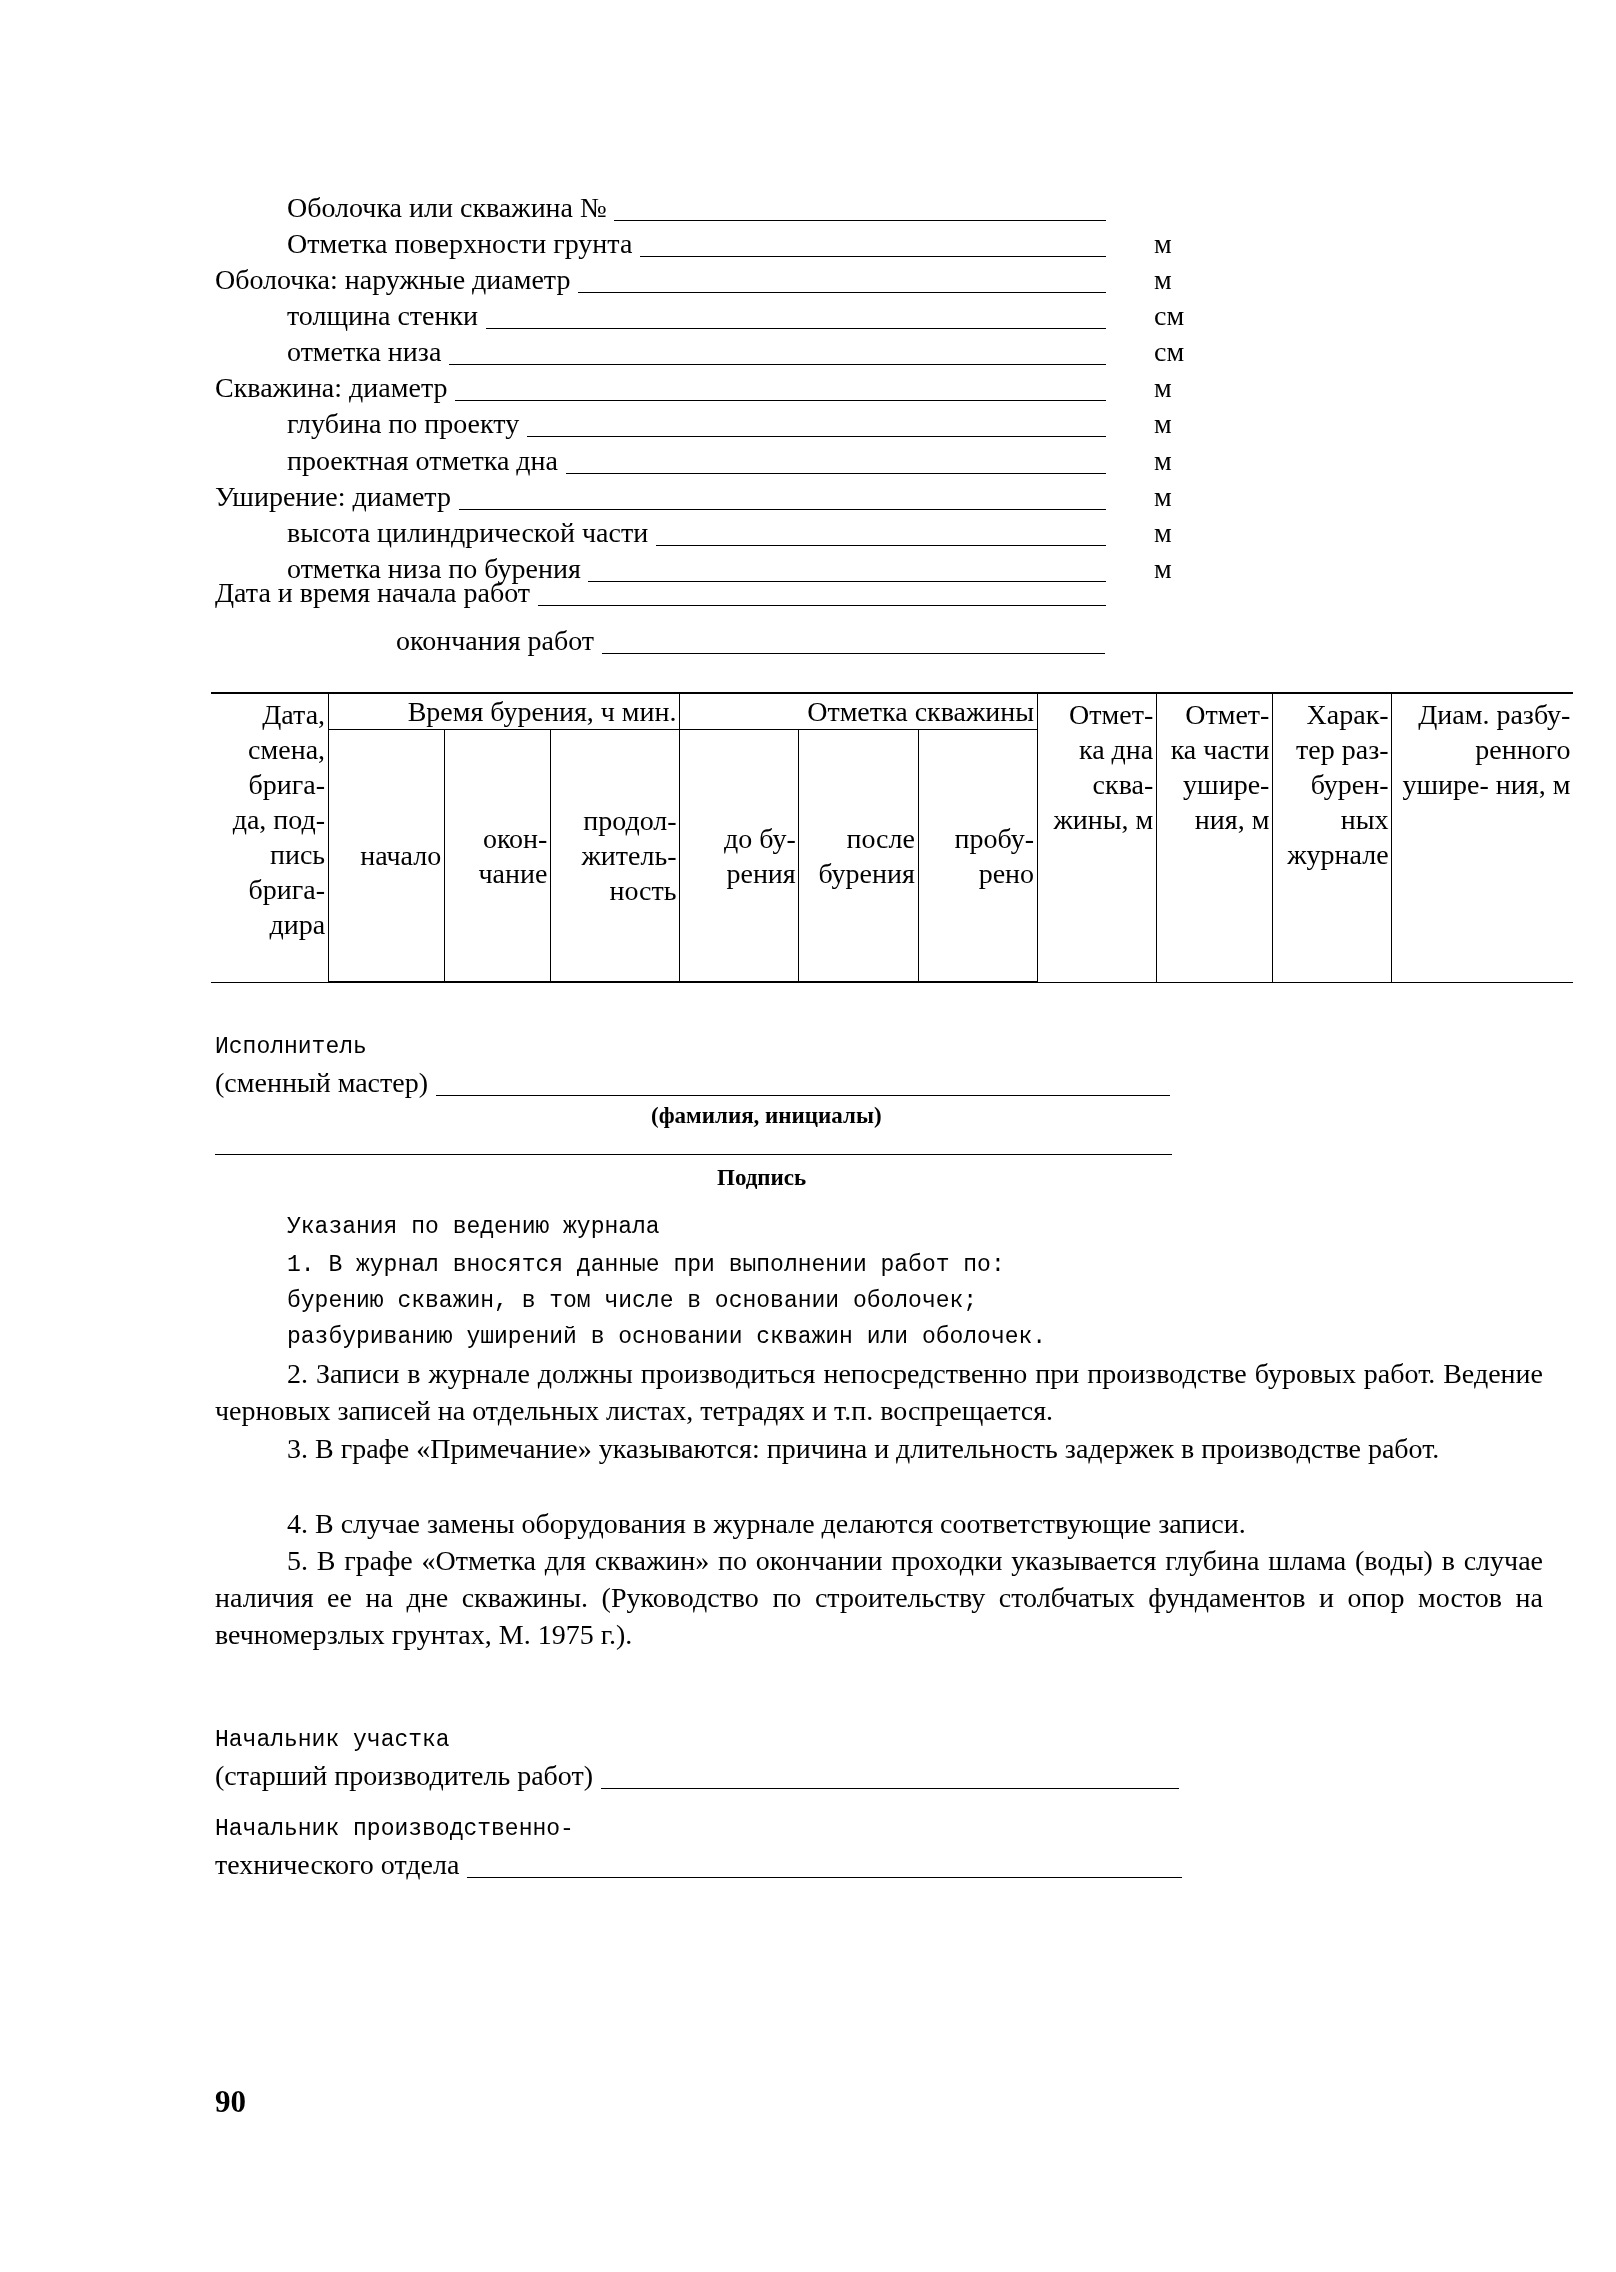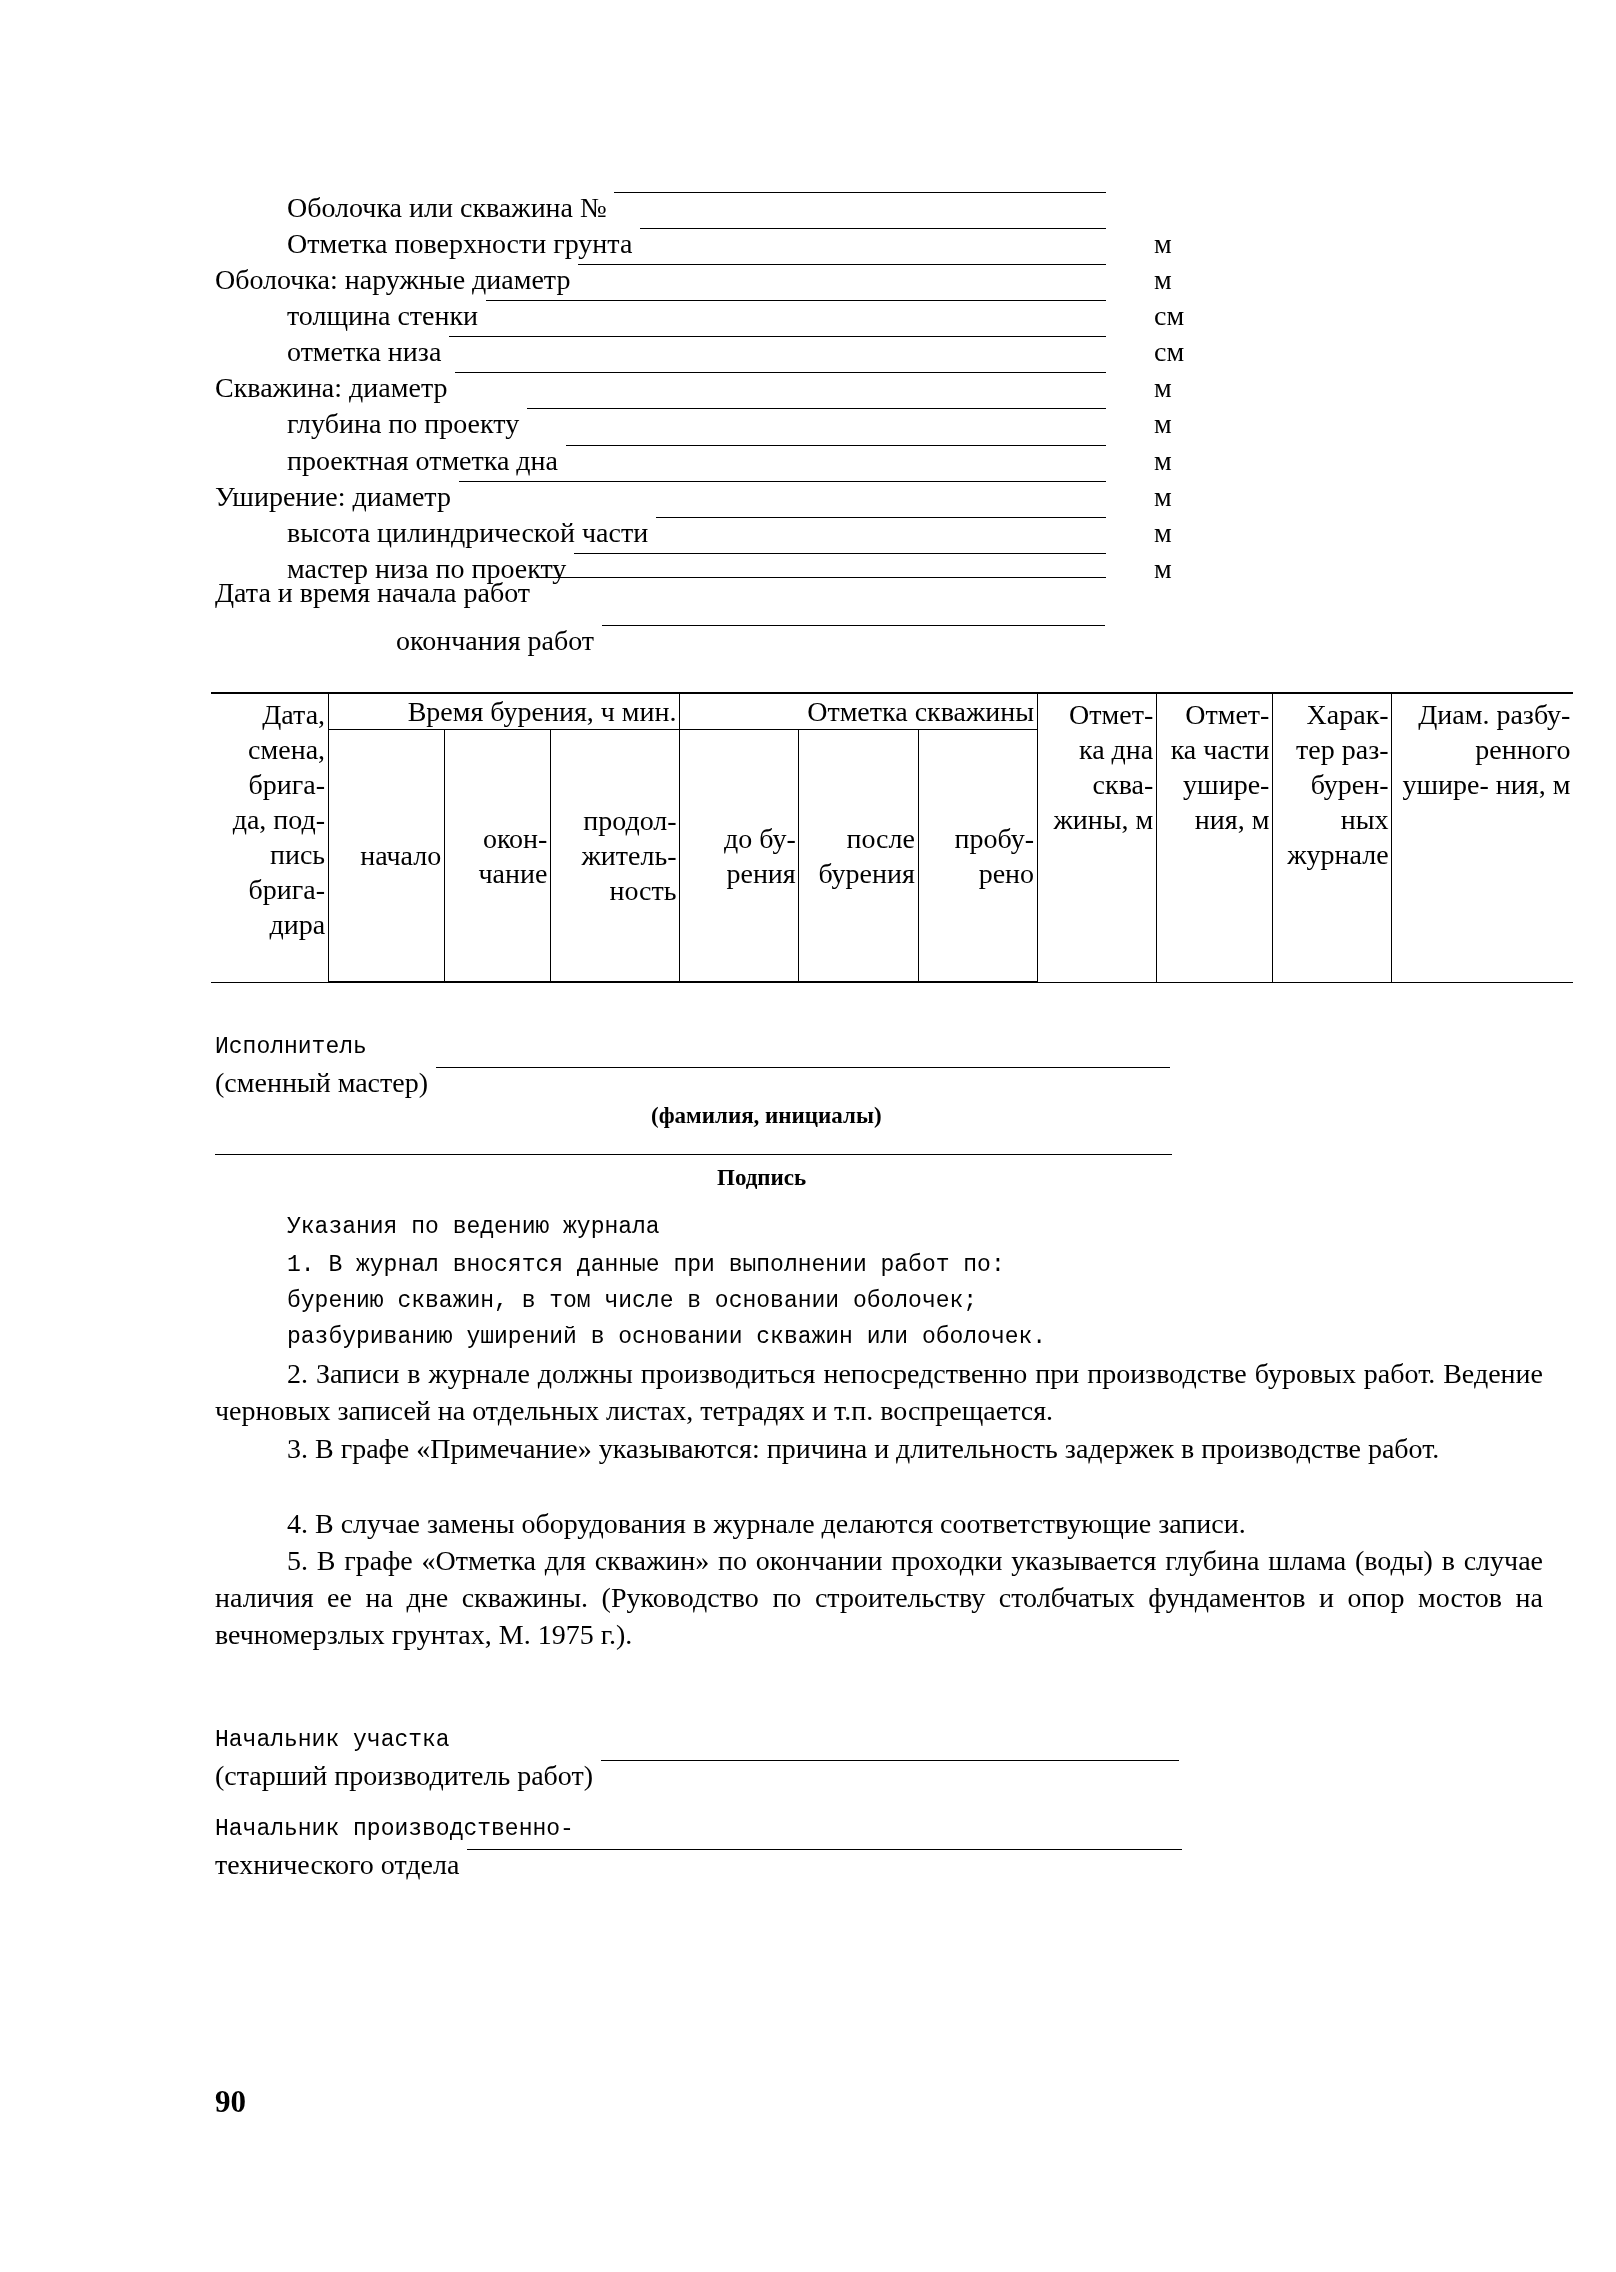--- a/index.html
+++ b/index.html
@@ -1,20 +1,20 @@
 <!DOCTYPE html>
 <html style="font-size:10.3px"><head>
 <meta charset="utf-8">
 <style>
   html, body { margin:0; padding:0; background:#ffffff; }
   body { width:1616px; height:2273px; position:relative; overflow:hidden;
          font-family:"Liberation Serif","DejaVu Serif",serif; color:#000; }
   .abs { position:absolute; }
   .txt { font-size:23px; line-height:34px; white-space:nowrap;font-family:Liberation Mono, monospace; }
-  .fld { position:absolute; height:34px; display:flex; align-items:flex-start; }
+  .fld { position:absolute; height:34px; display:flex; align-items:flex-end; }
   .fld .lbl { font-size:28px; line-height:34px; white-space:nowrap; }
   .fld .line { flex:1; border-bottom:1.9px solid #000; margin-left:7.7px; margin-bottom:3.9px; height:0.6px; }
   .unit { position:absolute; left:1154px; font-size:28px; line-height:34px; }
   table.log { position:absolute; left:211px; top:692px; width:1362px; border-collapse:collapse; }
   table.log th { font-weight:normal; font-size:28px; line-height:35px; border:1.9px solid #000;
                  text-align:right; vertical-align:middle; padding:0 2.6px; }
   table.log tr.top th { border-top:2.6px solid #000; }
   table.log th.first { border-left:none; }
   table.log th.last { border-right:none; }
   table.log th.vtop { vertical-align:top; padding-top:2.6px; }
@@ -81,21 +81,21 @@
   </div>
   <div class="unit" style="top:480px;">м</div>
 
   <div class="fld" style="left:287px;top:516px;width:819px;">
     <span class="lbl">высота цилиндрической части</span>
       <span class="line"></span>
   </div>
   <div class="unit" style="top:516px;">м</div>
 
   <div class="fld" style="left:287px;top:552px;width:819px;">
-    <span class="lbl">мастер низа по проекту</span>
+    <span class="lbl">отметка низа по бурения</span>
       <span class="line"></span>
   </div>
   <div class="unit" style="top:552px;">м</div>
 
   <div class="fld" style="left:215px;top:576px;width:891px;">
     <span class="lbl">Дата и время начала работ</span>
       <span class="line"></span>
   </div>
 
   <div class="fld" style="left:396px;top:624px;width:709px;">

